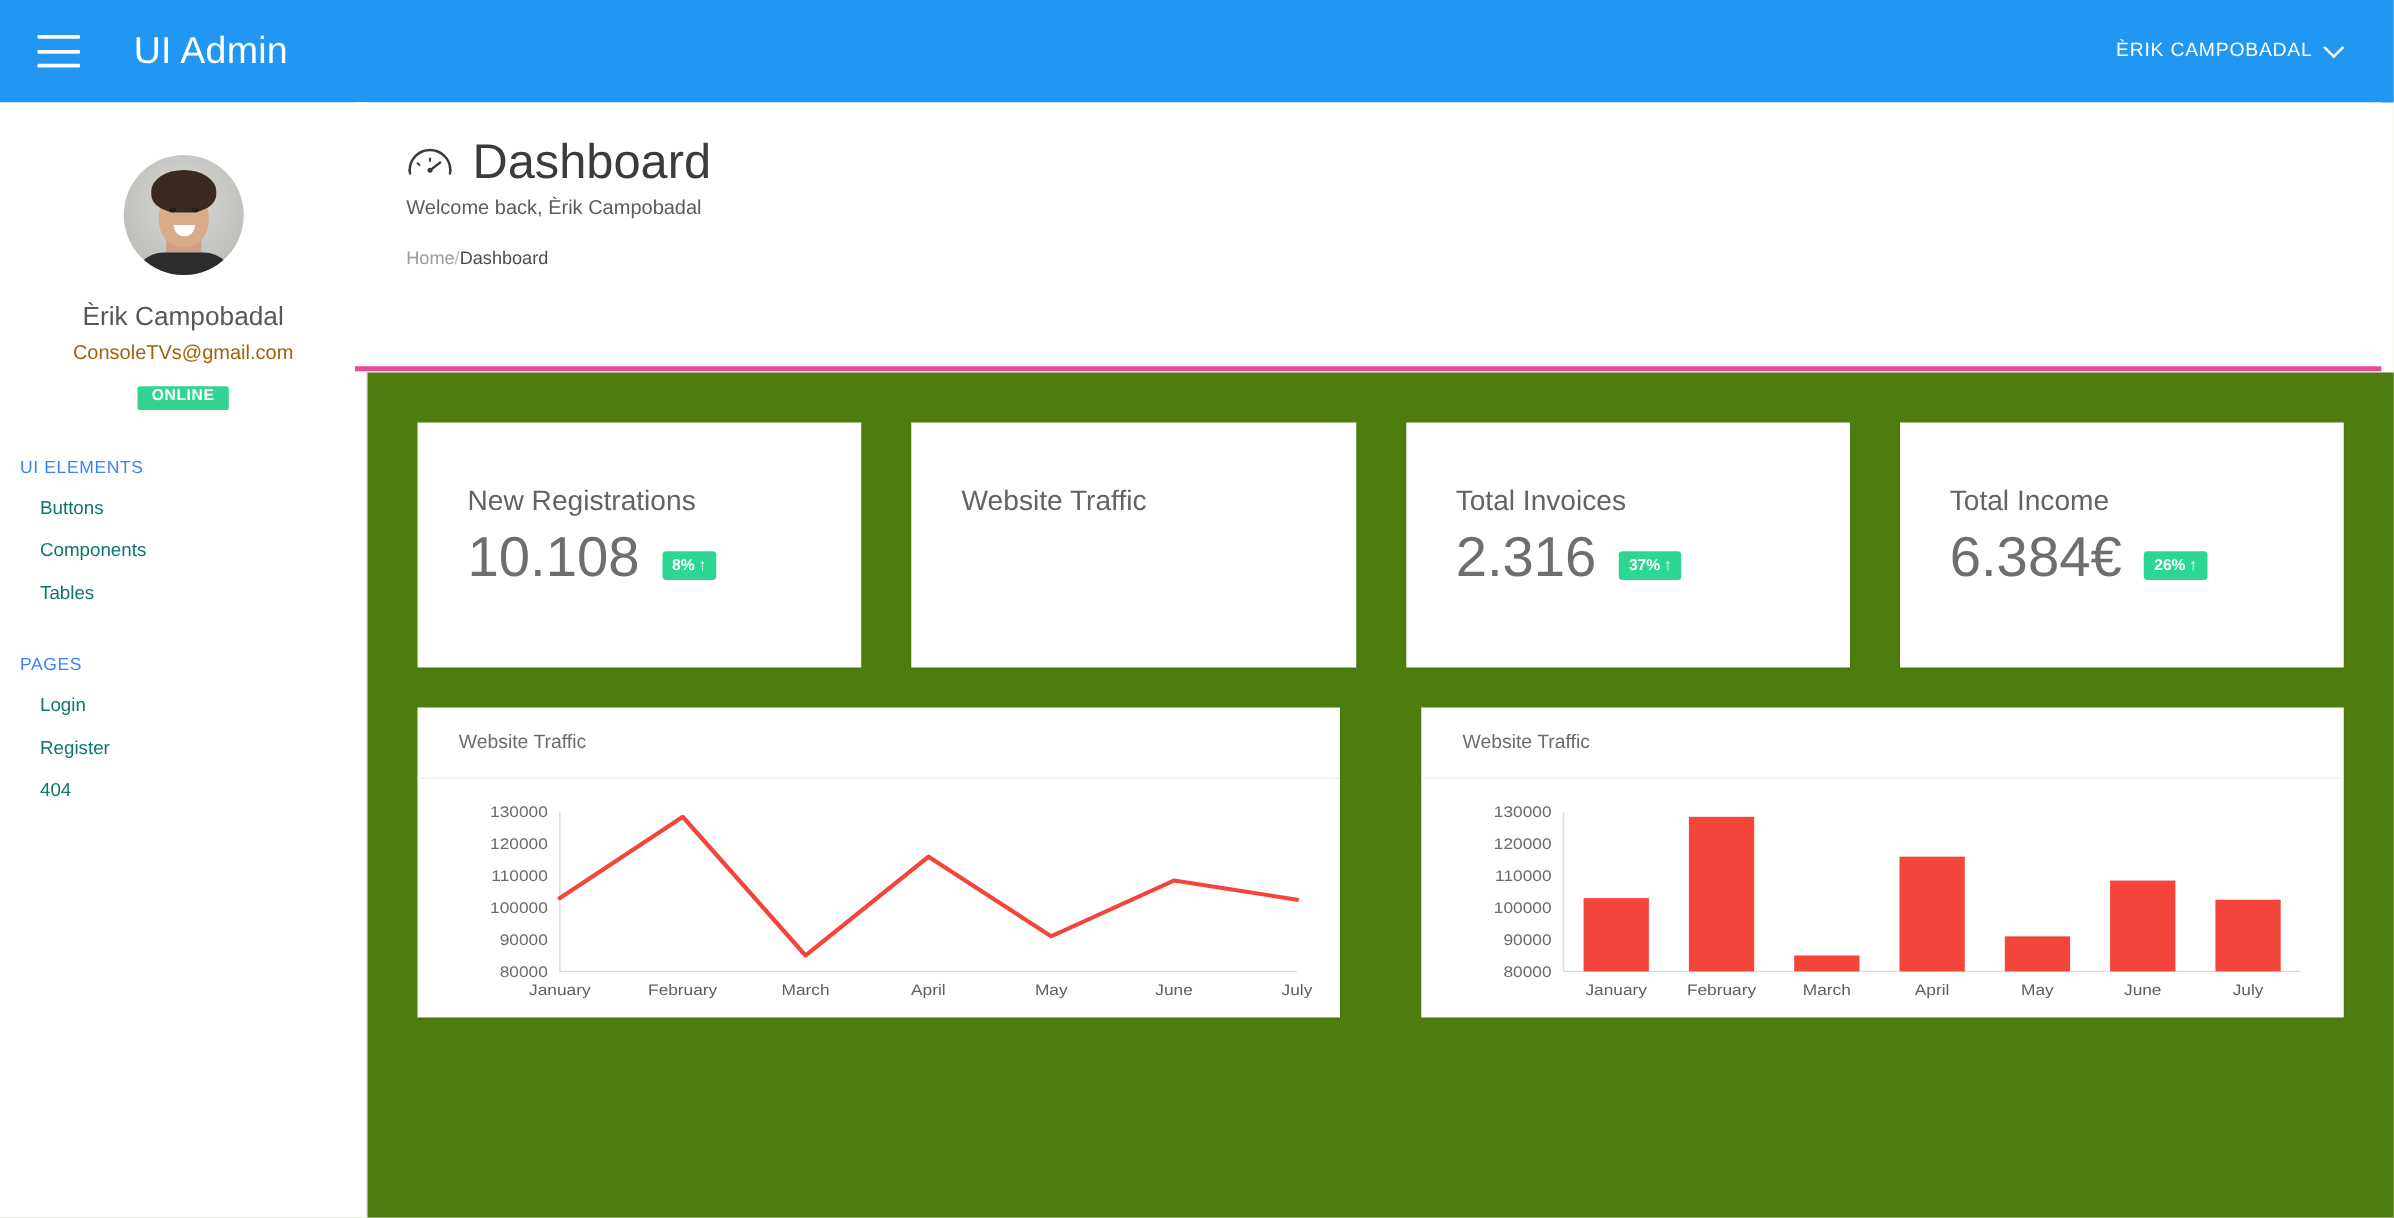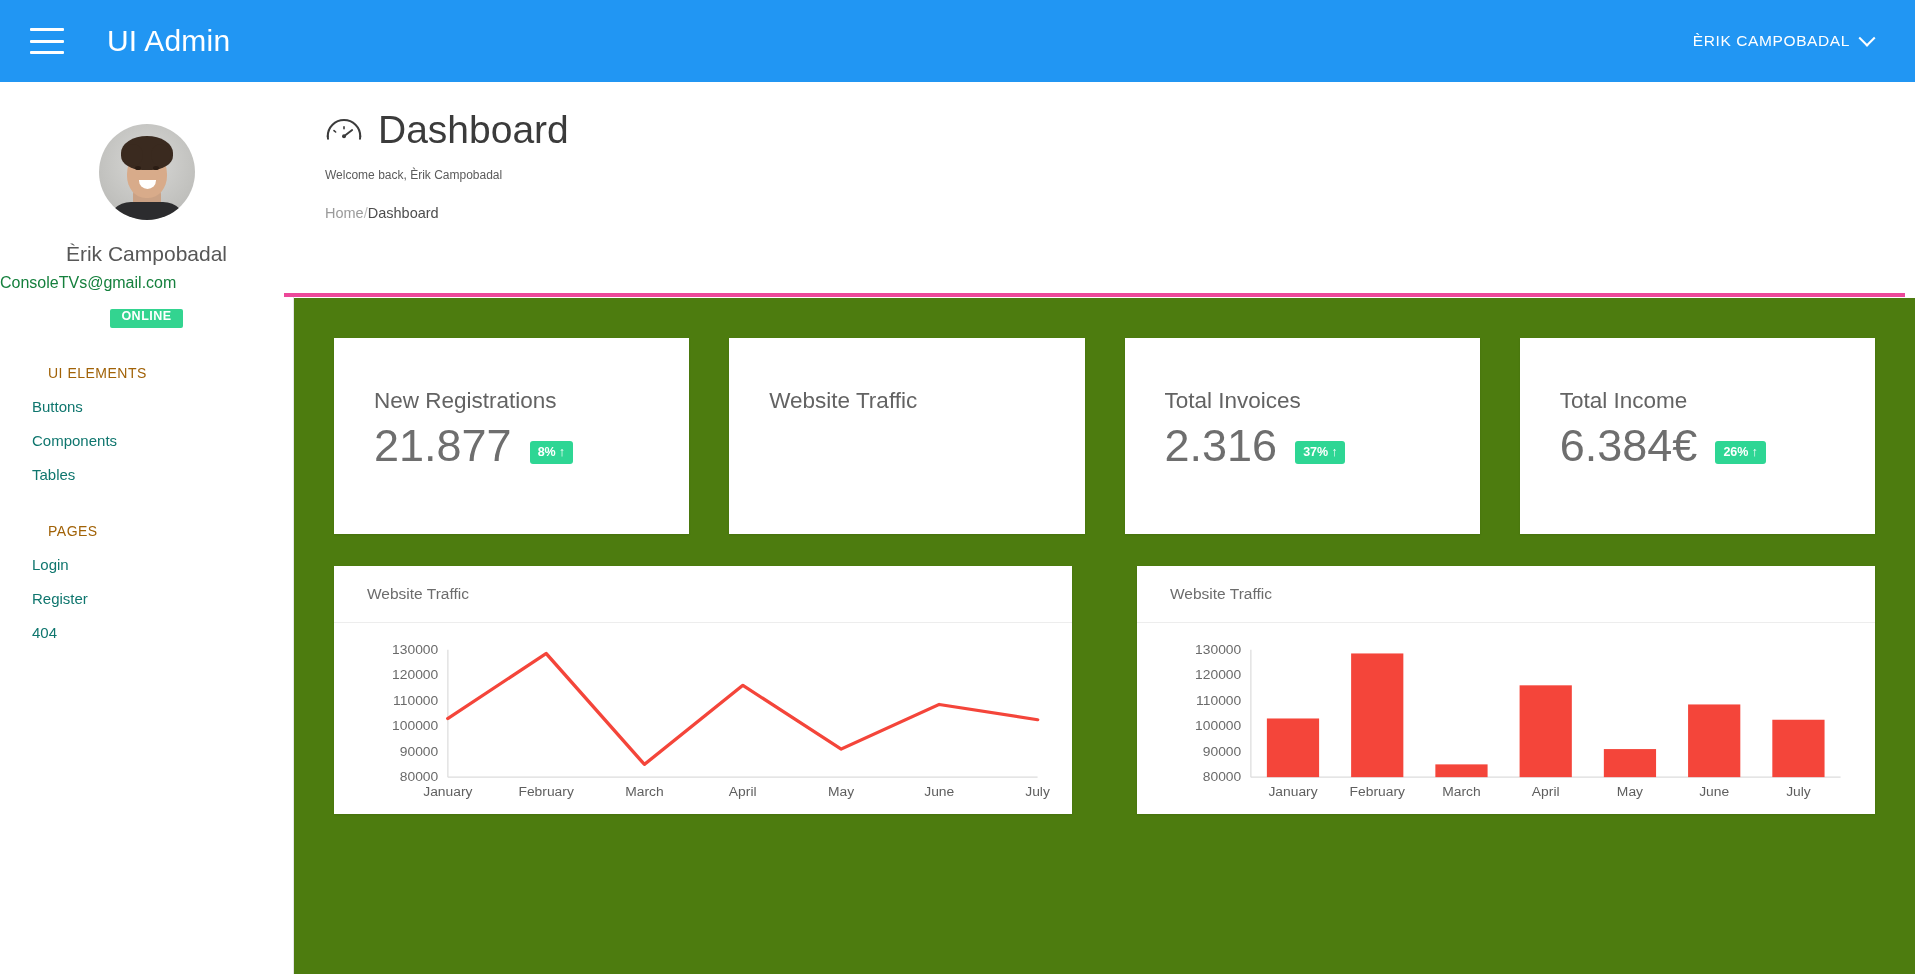--- a/index.html
+++ b/index.html
@@ -65,35 +65,35 @@
   .av-hair3{ position:absolute; left:52px; top:20px; width:20px; height:22px; background:#3a2a1f; border-radius:50%; }
   .av-eye  { position:absolute; top:42px; width:6px; height:4px; background:#2b1d14; border-radius:50%; }
   .av-eye.l{ left:36px; } .av-eye.r{ left:54px; }
   .av-mouth{ position:absolute; left:40px; top:56px; width:17px; height:9px; background:#ffffff; border-radius:0 0 10px 10px; }
 
   .user-name {
     text-align: center; margin-top: 22px;
     font-size: 21px; color: #575757; font-weight: 400;
   }
   .user-email {
-    text-align: left; margin-top: 8px;
-    font-size: 16px; color: #15803d; font-weight: 400;
+    text-align: center; margin-top: 8px;
+    font-size: 16px; color: #a16207; font-weight: 400;
   }
   .status-wrap { display: flex; justify-content: center; margin-top: 17px; }
   .status-badge {
     background: #33d490; color: #fff;
     font-size: 12.5px; font-weight: 700; letter-spacing: 0.5px;
     padding: 0 11px 5px; border-radius: 2px;
   }
 
   .nav-group { margin-top: 37px; }
   .nav-group.second { margin-top: 40px; }
   .nav-title {
-    padding-left: 48px;
-    font-size: 14px; color: #a16207; letter-spacing: 0.5px; font-weight: 400;
+    padding-left: 16px;
+    font-size: 14px; color: #3b82f6; letter-spacing: 0.5px; font-weight: 400;
   }
   .nav-item {
     padding-left: 32px; margin-top: 17px;
     font-size: 15px; color: #0f766e; cursor: pointer;
   }
   .nav-group.second .nav-title { margin-bottom: 0; }
 
   
   .page-header {
     position: absolute; top: 82px; left: 284px;
@@ -101,22 +101,22 @@
     background: #ffffff;
     border-bottom: 4px solid #ec4899;
   }
   .page-title {
     display: flex; align-items: center; gap: 14px;
     margin: 26px 0 0 40px;
     font-size: 39px; color: #3b3b3b; font-weight: 400;
   }
   .gauge-icon { width: 40px; height: 40px; display: block; }
   .welcome {
-    margin: 16px 0 0 41px;
-    font-size: 12px; color: #5b5b5b;
+    margin: 6px 0 0 41px;
+    font-size: 16px; color: #5b5b5b;
   }
   .breadcrumb {
     margin: 23px 0 0 41px;
     display: flex; align-items: center; 
     font-size: 14.5px;
   }
   .crumb-link { color: #9a9a9a; cursor: pointer; }
   .crumb-sep  { color: #bdbdbd; }
   .crumb-current { color: #4d4d4d; }
 
@@ -235,21 +235,21 @@
   </div>
 </div>
 
 <div class="content">
 
   <div class="stat-row">
 
     <div class="stat-card">
       <div class="stat-label">New Registrations</div>
       <div class="stat-row2">
-        <span class="stat-value">21.877</span>
+        <span class="stat-value">10.108</span>
         <span class="pct up">
           <span>8%</span>
           <span>↑</span>
         </span>
       </div>
     </div>
 
     <div class="stat-card">
       <div class="stat-label">Website Traffic</div>
     </div>

